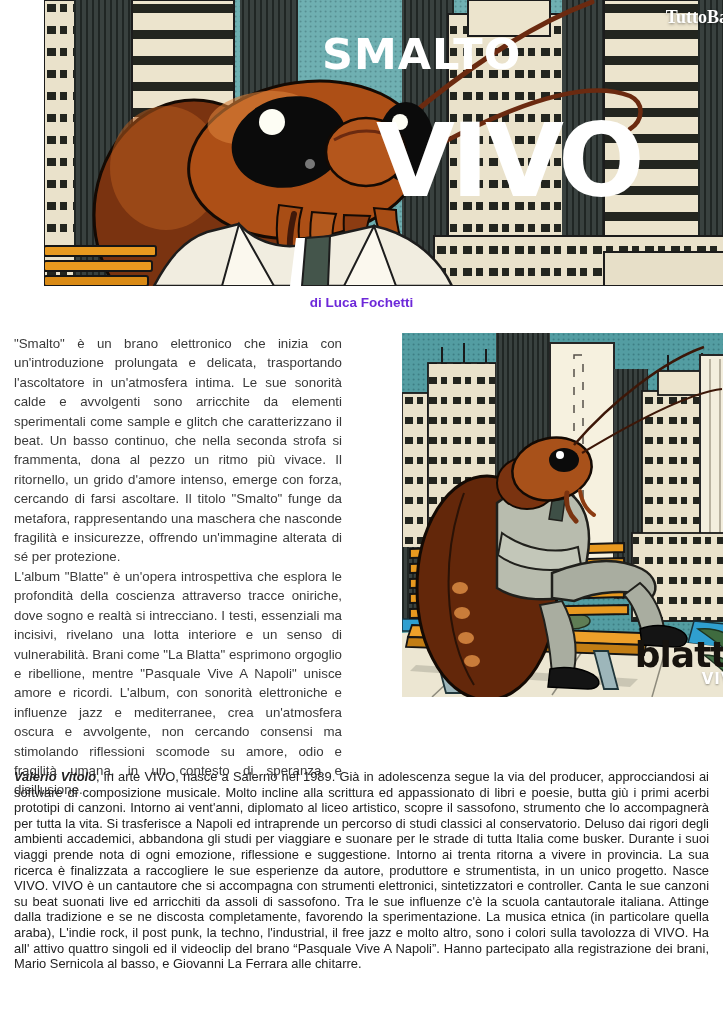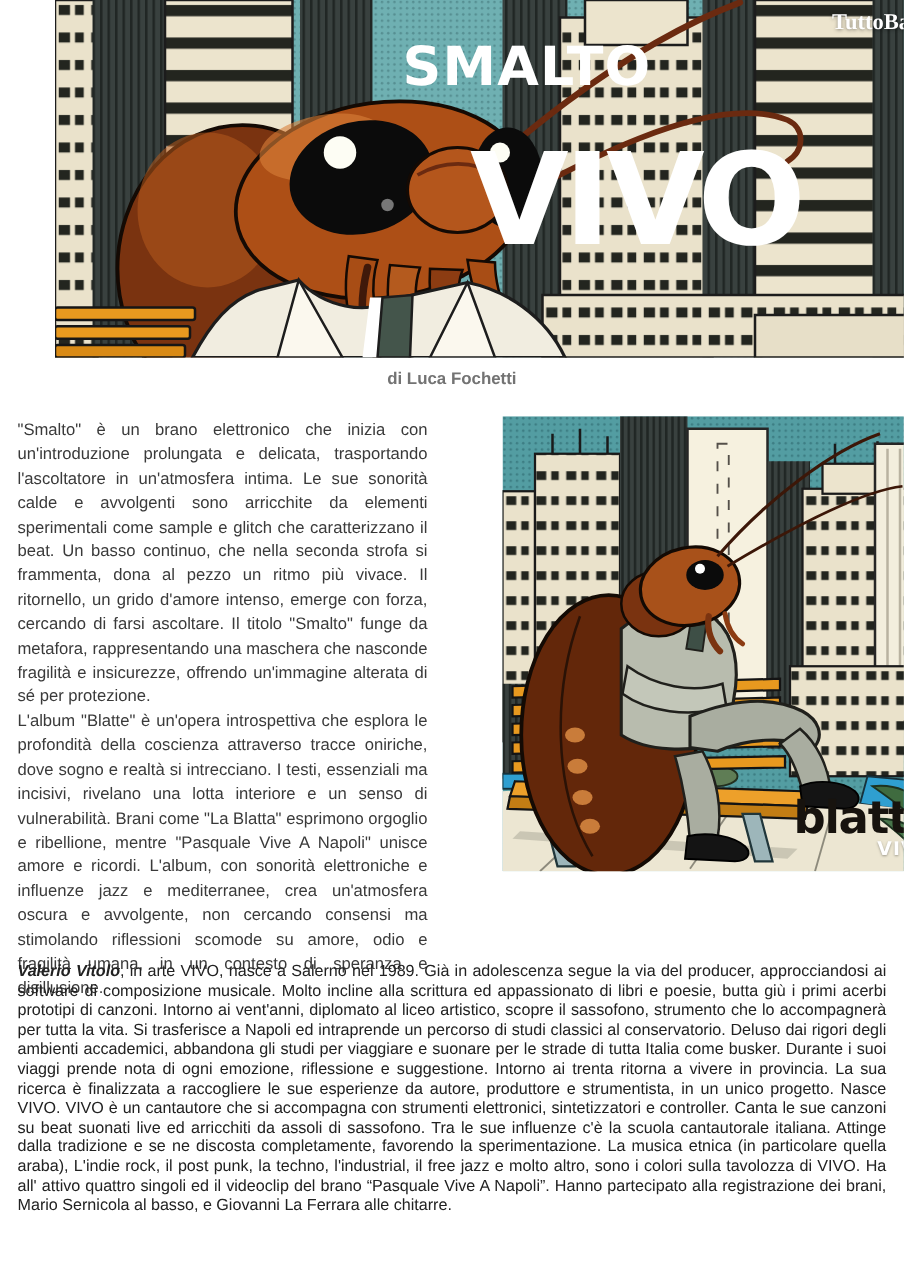--- a/index.html
+++ b/index.html
@@ -21,21 +21,21 @@
     letter-spacing:1px;line-height:1;text-align:center;
   }
   .title-main{
     position:absolute;top:110px;left:376px;color:#ffffff;
     font-family:"DejaVu Sans", sans-serif;font-weight:800;font-size:102px;
     letter-spacing:-4px;line-height:1;
   }
   
   .byline{
     position:absolute;top:295px;left:0;width:723px;text-align:center;
-    font-weight:700;font-size:13.5px;color:#737373;
+    font-weight:700;font-size:13.5px;color:#6d28d9;
   }
   
   .col-left{
     position:absolute;top:334px;left:14px;width:328px;
     font-size:13.3px;line-height:19.4px;color:#3a3a3a;text-align:justify;
   }
   .col-left p{margin:0;}
   
   .album{position:absolute;top:333px;left:354px;width:356px;height:364px;margin-left:48px;}
   .album svg{display:block;}

